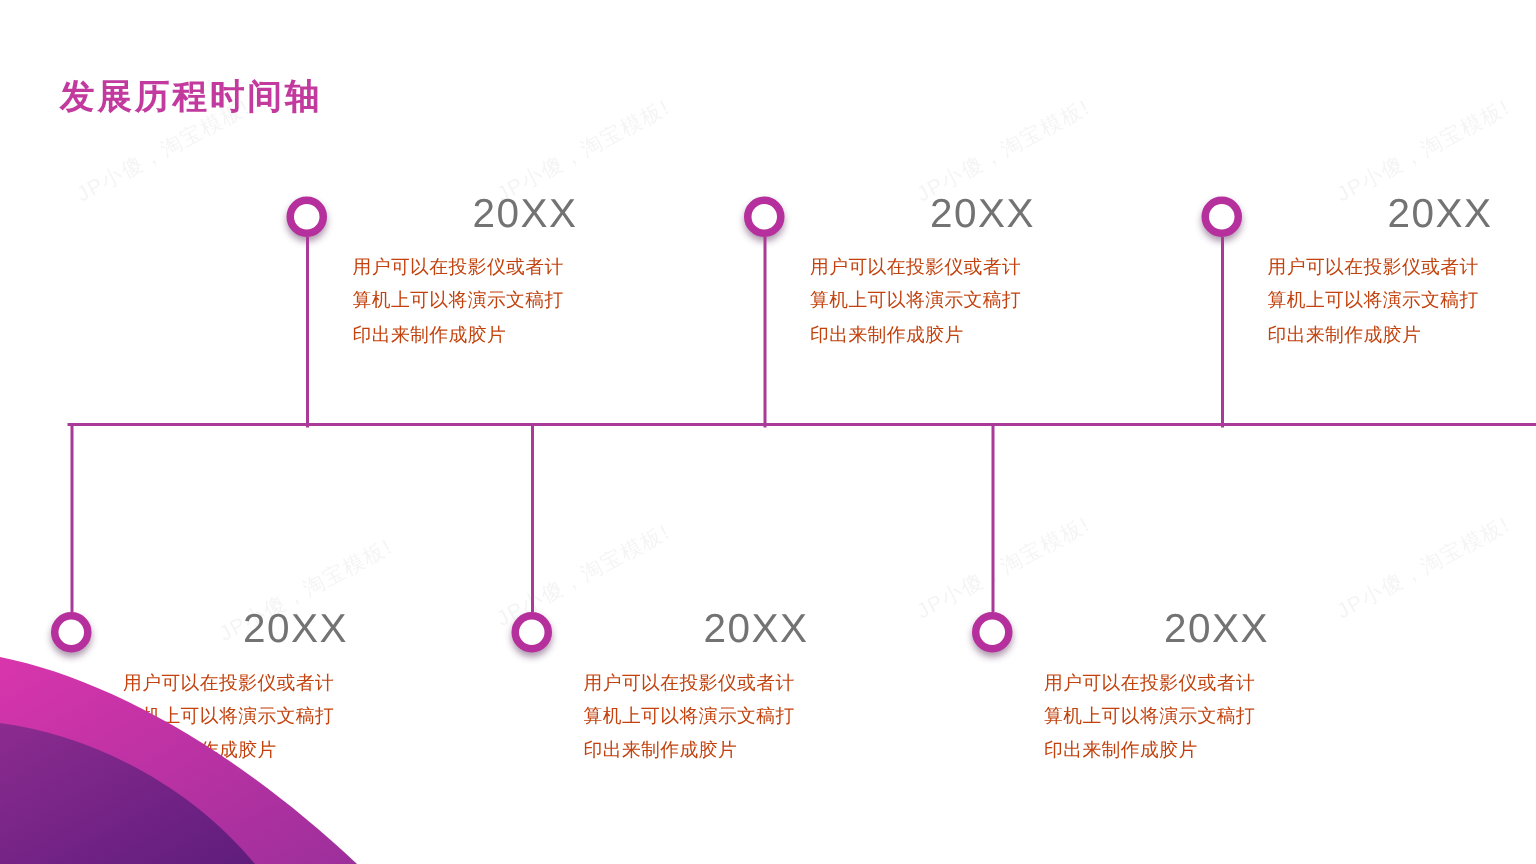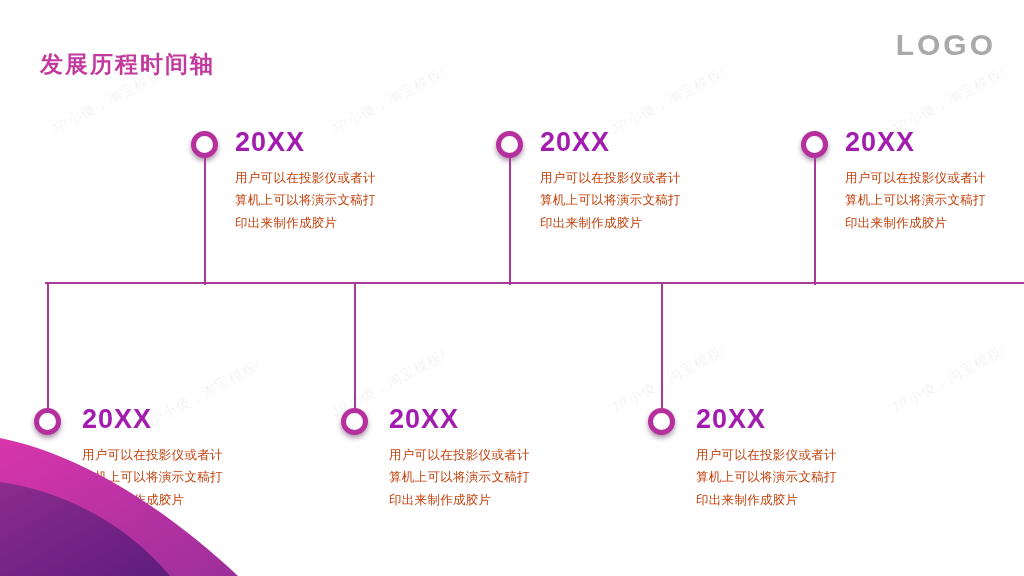--- a/index.html
+++ b/index.html
@@ -44,22 +44,23 @@
   }
   .stem{
     position:absolute;left:13px;width:2px;background:#a93a98;
   }
   .milestone.top .stem{top:27px;height:127px;}
   .milestone.bottom .stem{top:-124px;height:124px;}
   .content{position:absolute;top:-4px;}
   .milestone.top .content{left:44px;}
   .milestone.bottom .content{left:48px;}
   .year{
-    font-size:27px;font-weight:bold;color:#a21caf;letter-spacing:1px;
+    font-size:27px;font-weight:normal;color:#737373;letter-spacing:1px;
     line-height:30px;
+    text-align:right;
   }
   .desc{
     margin-top:10px;width:150px;
     font-size:12.5px;color:#c2410c;line-height:1.78;letter-spacing:0.3px;
   }
 
   
   .corner-decor{position:absolute;left:0;bottom:0;width:238px;height:156px;}
 </style>
 </head>
@@ -70,21 +71,20 @@
   <span class="watermark" style="left:45px;top:92px">JP小傻，淘宝模板!</span>
   <span class="watermark" style="left:325px;top:92px">JP小傻，淘宝模板!</span>
   <span class="watermark" style="left:605px;top:92px">JP小傻，淘宝模板!</span>
   <span class="watermark" style="left:885px;top:92px">JP小傻，淘宝模板!</span>
   <span class="watermark" style="left:140px;top:385px">JP小傻，淘宝模板!</span>
   <span class="watermark" style="left:325px;top:375px">JP小傻，淘宝模板!</span>
   <span class="watermark" style="left:605px;top:370px">JP小傻，淘宝模板!</span>
   <span class="watermark" style="left:885px;top:370px">JP小傻，淘宝模板!</span>
 
   <div class="slide-title">发展历程时间轴</div>
-  <div class="logo-text">LOGO</div>
 
   <div class="main-line"></div>
 
   <div class="milestone top" style="left:191px;top:131px">
     <div class="ring"></div>
     <div class="stem"></div>
     <div class="content">
       <div class="year">20XX</div>
       <div class="desc">用户可以在投影仪或者计算机上可以将演示文稿打印出来制作成胶片</div>
     </div>

